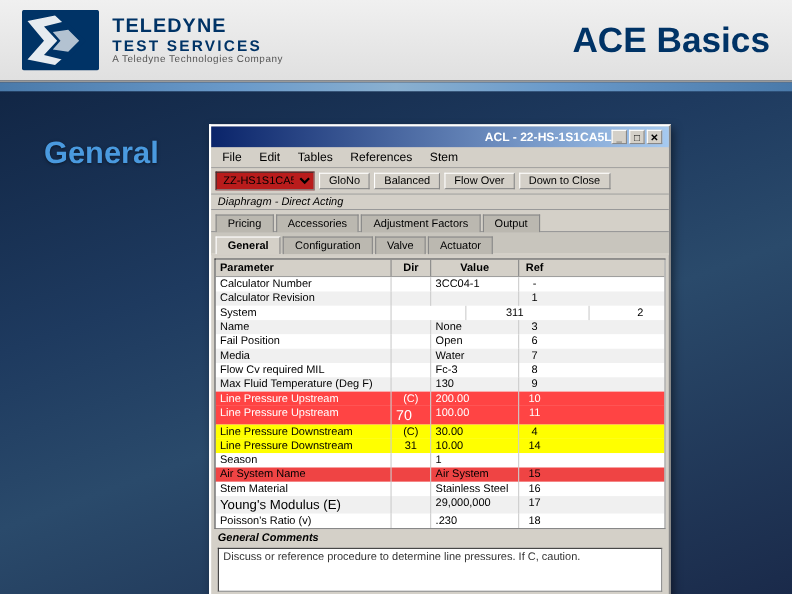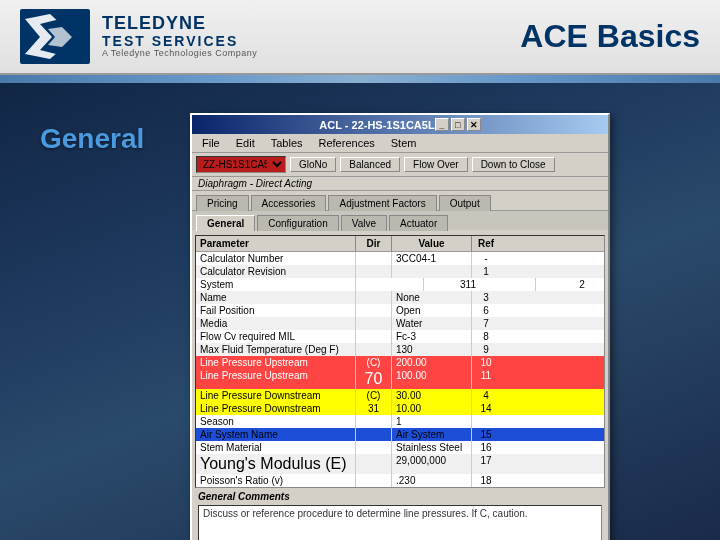--- a/index.html
+++ b/index.html
@@ -114,21 +114,21 @@
       font-size: 11px;
       box-shadow: 3px 3px 8px rgba(0,0,0,0.5);
     }
 
     .window-titlebar {
       background: linear-gradient(90deg, #0a246a 0%, #a6caf0 100%);
       color: white;
       padding: 3px 6px;
       display: flex;
       align-items: center;
-      justify-content: center;
+      justify-content: flex-end;
       font-size: 11px;
       font-weight: bold;
     }
 
     .window-controls {
       display: flex;
       gap: 2px;
     }
 
     .win-btn {
@@ -400,21 +400,21 @@
     <div style="padding: 1px 4px; font-size: 10px; text-align:center; color: #000;">9</div>
   </div>
           <div style="display: grid; grid-template-columns: 160px 36px 80px 28px; min-height: 13px; background: rgb(255, 68, 68);">
     <div style="padding: 1px 4px; font-size: 10px; border-right: 1px solid #ccc; color: white;">Line Pressure Upstream</div>
     <div style="padding: 1px 4px; font-size: 10px; border-right: 1px solid #ccc; text-align:center; color: white;">(C)</div>
     <div style="padding: 1px 4px; font-size: 10px; border-right: 1px solid #ccc; color: white;">200.00</div>
     <div style="padding: 1px 4px; font-size: 10px; text-align:center; color: white;">10</div>
   </div>
           <div style="display: grid; grid-template-columns: 160px 36px 80px 28px; min-height: 13px; background: rgb(255, 68, 68);">
     <div style="padding: 1px 4px; font-size: 10px; border-right: 1px solid #ccc; color: white;">Line Pressure Upstream</div>
-    <div style="padding: 1px 4px; font-size: 16px; border-right: 1px solid #ccc; text-align:center; color: white;">70</div>
+    <div style="padding: 1px 4px; font-size: 13px; border-right: 1px solid #ccc; color: white;">70</div>
     <div style="padding: 1px 4px; font-size: 10px; border-right: 1px solid #ccc; color: white;">100.00</div>
     <div style="padding: 1px 4px; font-size: 10px; text-align:center; color: white;">11</div>
   </div>
           <div style="display: grid; grid-template-columns: 160px 36px 80px 28px; min-height: 13px; background: rgb(255, 255, 0);">
     <div style="padding: 1px 4px; font-size: 10px; border-right: 1px solid #ccc; color: #000;">Line Pressure Downstream</div>
     <div style="padding: 1px 4px; font-size: 10px; border-right: 1px solid #ccc; text-align:center; color: #000;">(C)</div>
     <div style="padding: 1px 4px; font-size: 10px; border-right: 1px solid #ccc; color: #000;">30.00</div>
     <div style="padding: 1px 4px; font-size: 10px; text-align:center; color: #000;">4</div>
   </div>
           <div style="display: grid; grid-template-columns: 160px 36px 80px 28px; min-height: 13px; background: rgb(255, 255, 0);">
@@ -422,34 +422,34 @@
     <div style="padding: 1px 4px; font-size: 10px; border-right: 1px solid #ccc; text-align:center; color: #000;">31</div>
     <div style="padding: 1px 4px; font-size: 10px; border-right: 1px solid #ccc; color: #000;">10.00</div>
     <div style="padding: 1px 4px; font-size: 10px; text-align:center; color: #000;">14</div>
   </div>
           <div style="display: grid; grid-template-columns: 160px 36px 80px 28px; min-height: 13px; background: rgb(255, 255, 255);">
     <div style="padding: 1px 4px; font-size: 10px; border-right: 1px solid #ccc; color: #000;">Season</div>
     <div style="padding: 1px 4px; font-size: 10px; border-right: 1px solid #ccc; text-align:center; color: #000;"></div>
     <div style="padding: 1px 4px; font-size: 10px; border-right: 1px solid #ccc; color: #000;">1</div>
     <div style="padding: 1px 4px; font-size: 10px; text-align:center; color: #000;"></div>
   </div>
-          <div style="display: grid; grid-template-columns: 160px 36px 80px 28px; min-height: 13px; background: #1d4ed8;">
+          <div style="display: grid; grid-template-columns: 160px 36px 80px 28px; min-height: 13px; background: #ef4444;">
     <div style="padding: 1px 4px; font-size: 10px; border-right: 1px solid #ccc; color: #000;">Air System Name</div>
     <div style="padding: 1px 4px; font-size: 10px; border-right: 1px solid #ccc; text-align:center; color: #000;"></div>
     <div style="padding: 1px 4px; font-size: 10px; border-right: 1px solid #ccc; color: #000;">Air System</div>
     <div style="padding: 1px 4px; font-size: 10px; text-align:center; color: #000;">15</div>
   </div>
           <div style="display: grid; grid-template-columns: 160px 36px 80px 28px; min-height: 13px; background: rgb(255, 255, 255);">
     <div style="padding: 1px 4px; font-size: 10px; border-right: 1px solid #ccc; color: #000;">Stem Material</div>
     <div style="padding: 1px 4px; font-size: 10px; border-right: 1px solid #ccc; text-align:center; color: #000;"></div>
     <div style="padding: 1px 4px; font-size: 10px; border-right: 1px solid #ccc; color: #000;">Stainless Steel</div>
     <div style="padding: 1px 4px; font-size: 10px; text-align:center; color: #000;">16</div>
   </div>
           <div style="display: grid; grid-template-columns: 160px 36px 80px 28px; min-height: 13px; background: rgb(240, 240, 240);">
-    <div style="padding: 1px 4px; font-size: 16px; border-right: 1px solid #ccc; color: #000;">Young's Modulus (E)</div>
+    <div style="padding: 1px 4px; font-size: 12px; border-right: 1px solid #ccc; color: #000;">Young's Modulus (E)</div>
     <div style="padding: 1px 4px; font-size: 10px; border-right: 1px solid #ccc; text-align:center; color: #000;"></div>
     <div style="padding: 1px 4px; font-size: 10px; border-right: 1px solid #ccc; color: #000;">29,000,000</div>
     <div style="padding: 1px 4px; font-size: 10px; text-align:center; color: #000;">17</div>
   </div>
           <div style="display: grid; grid-template-columns: 160px 36px 80px 28px; min-height: 13px; background: rgb(255, 255, 255);">
     <div style="padding: 1px 4px; font-size: 10px; border-right: 1px solid #ccc; color: #000;">Poisson's Ratio (v)</div>
     <div style="padding: 1px 4px; font-size: 10px; border-right: 1px solid #ccc; text-align:center; color: #000;"></div>
     <div style="padding: 1px 4px; font-size: 10px; border-right: 1px solid #ccc; color: #000;">.230</div>
     <div style="padding: 1px 4px; font-size: 10px; text-align:center; color: #000;">18</div>
   </div>

